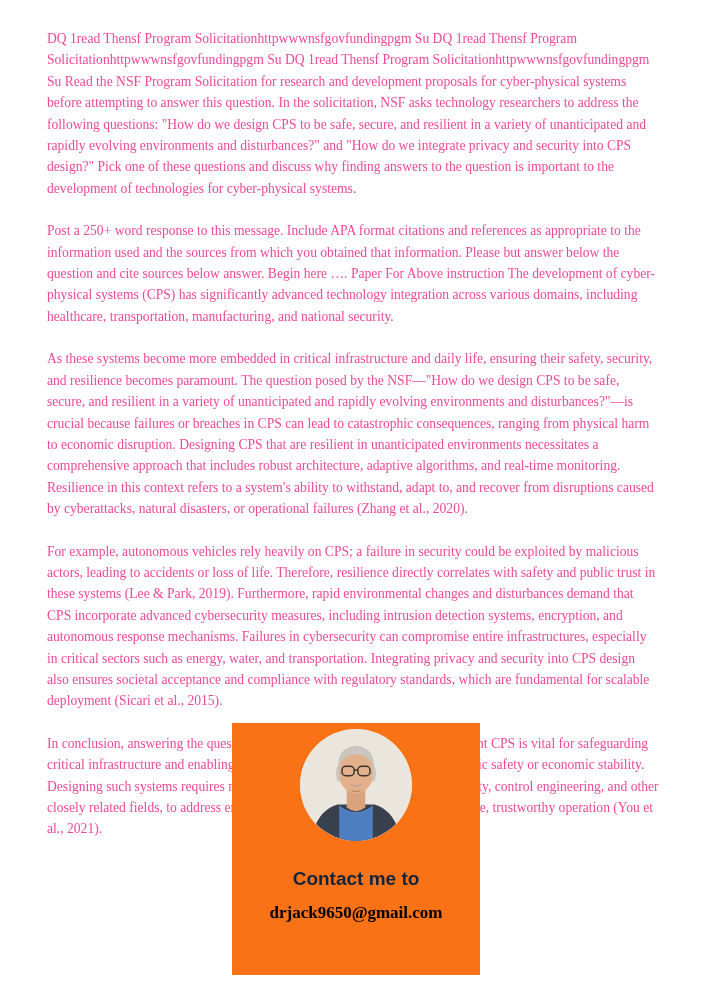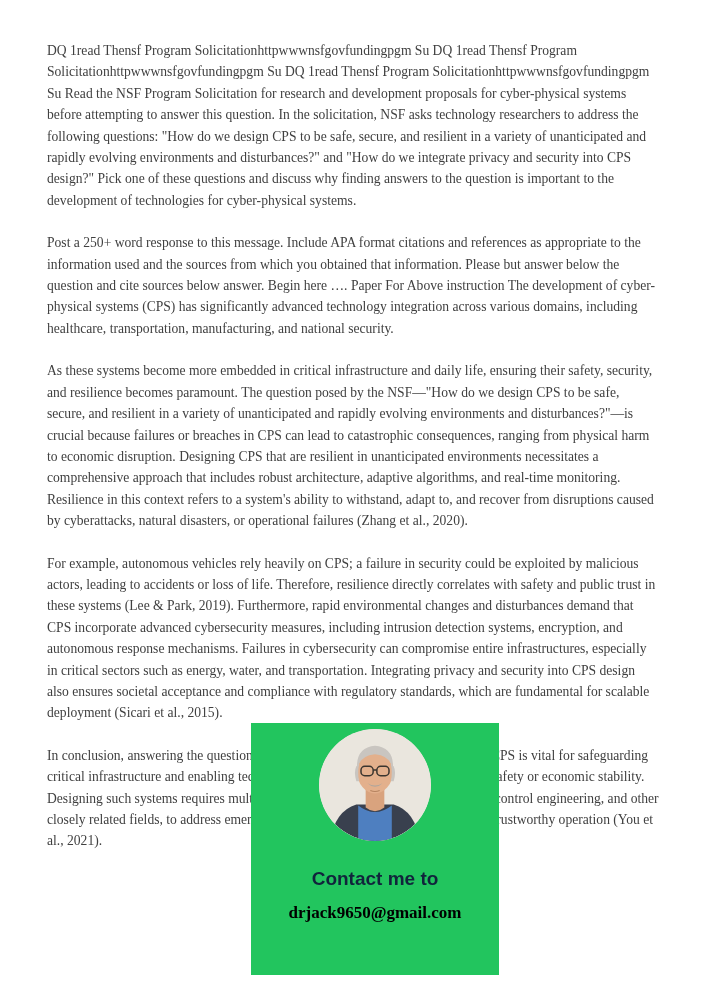--- a/index.html
+++ b/index.html
@@ -12,25 +12,25 @@
     height: 1000px;
     position: relative;
     overflow: hidden;
   }
   .page {
     position: absolute;
     left: 0; top: 0;
     width: 708px;
     height: 778px;
     box-sizing: border-box;
-    padding: 40px 48px 0 47px;
+    padding: 28px 48px 0 47px;
     font-family: "Liberation Serif", "DejaVu Serif", serif;
     font-size: 13.6px;
     line-height: 21.4px;
-    color: #404040;
+    color: #ec4899;
   }
   .page p {
     margin: 0 0 21px 0;
     text-align: left;
   }
   .promo-card {
     position: absolute;
     left: 232px;
     top: 723px;
     width: 248px;
@@ -67,21 +67,21 @@
 <body>
 
 <div class="page">
   <p>DQ 1read Thensf Program Solicitationhttpwwwnsfgovfundingpgm Su DQ 1read Thensf Program Solicitationhttpwwwnsfgovfundingpgm Su DQ 1read Thensf Program Solicitationhttpwwwnsfgovfundingpgm Su Read the NSF Program Solicitation for research and development proposals for cyber-physical systems before attempting to answer this question. In the solicitation, NSF asks technology researchers to address the following questions: "How do we design CPS to be safe, secure, and resilient in a variety of unanticipated and rapidly evolving environments and disturbances?" and "How do we integrate privacy and security into CPS design?" Pick one of these questions and discuss why finding answers to the question is important to the development of technologies for cyber-physical systems.</p>
   <p>Post a 250+ word response to this message. Include APA format citations and references as appropriate to the information used and the sources from which you obtained that information. Please but answer below the question and cite sources below answer. Begin here …. Paper For Above instruction The development of cyber-physical systems (CPS) has significantly advanced technology integration across various domains, including healthcare, transportation, manufacturing, and national security.</p>
   <p>As these systems become more embedded in critical infrastructure and daily life, ensuring their safety, security, and resilience becomes paramount. The question posed by the NSF—"How do we design CPS to be safe, secure, and resilient in a variety of unanticipated and rapidly evolving environments and disturbances?"—is crucial because failures or breaches in CPS can lead to catastrophic consequences, ranging from physical harm to economic disruption. Designing CPS that are resilient in unanticipated environments necessitates a comprehensive approach that includes robust architecture, adaptive algorithms, and real-time monitoring. Resilience in this context refers to a system's ability to withstand, adapt to, and recover from disruptions caused by cyberattacks, natural disasters, or operational failures (Zhang et al., 2020).</p>
   <p>For example, autonomous vehicles rely heavily on CPS; a failure in security could be exploited by malicious actors, leading to accidents or loss of life. Therefore, resilience directly correlates with safety and public trust in these systems (Lee &amp; Park, 2019). Furthermore, rapid environmental changes and disturbances demand that CPS incorporate advanced cybersecurity measures, including intrusion detection systems, encryption, and autonomous response mechanisms. Failures in cybersecurity can compromise entire infrastructures, especially in critical sectors such as energy, water, and transportation. Integrating privacy and security into CPS design also ensures societal acceptance and compliance with regulatory standards, which are fundamental for scalable deployment (Sicari et al., 2015).</p>
   <p>In conclusion, answering the question of how to design safe, secure, and resilient CPS is vital for safeguarding critical infrastructure and enabling technological advances without risking public safety or economic stability. Designing such systems requires multidisciplinary efforts spanning cybersecurity, control engineering, and other closely related fields, to address emerging threats proactively and ensure reliable, trustworthy operation (You et al., 2021).</p>
 </div>
 
-<div class="promo-card" style="background: #22c55e; margin-left: 19px;">
+<div class="promo-card" style="background: #f97316;">
   <div class="avatar">
     <svg viewBox="0 0 120 120" xmlns="http://www.w3.org/2000/svg">
       <defs>
         <clipPath id="avclip">
             <circle cx="60" cy="60" r="60"></circle>
           </clipPath>
       </defs>
       <g clip-path="url(#avclip)">
         <rect width="120" height="120" fill="#eae6de"></rect>
 

